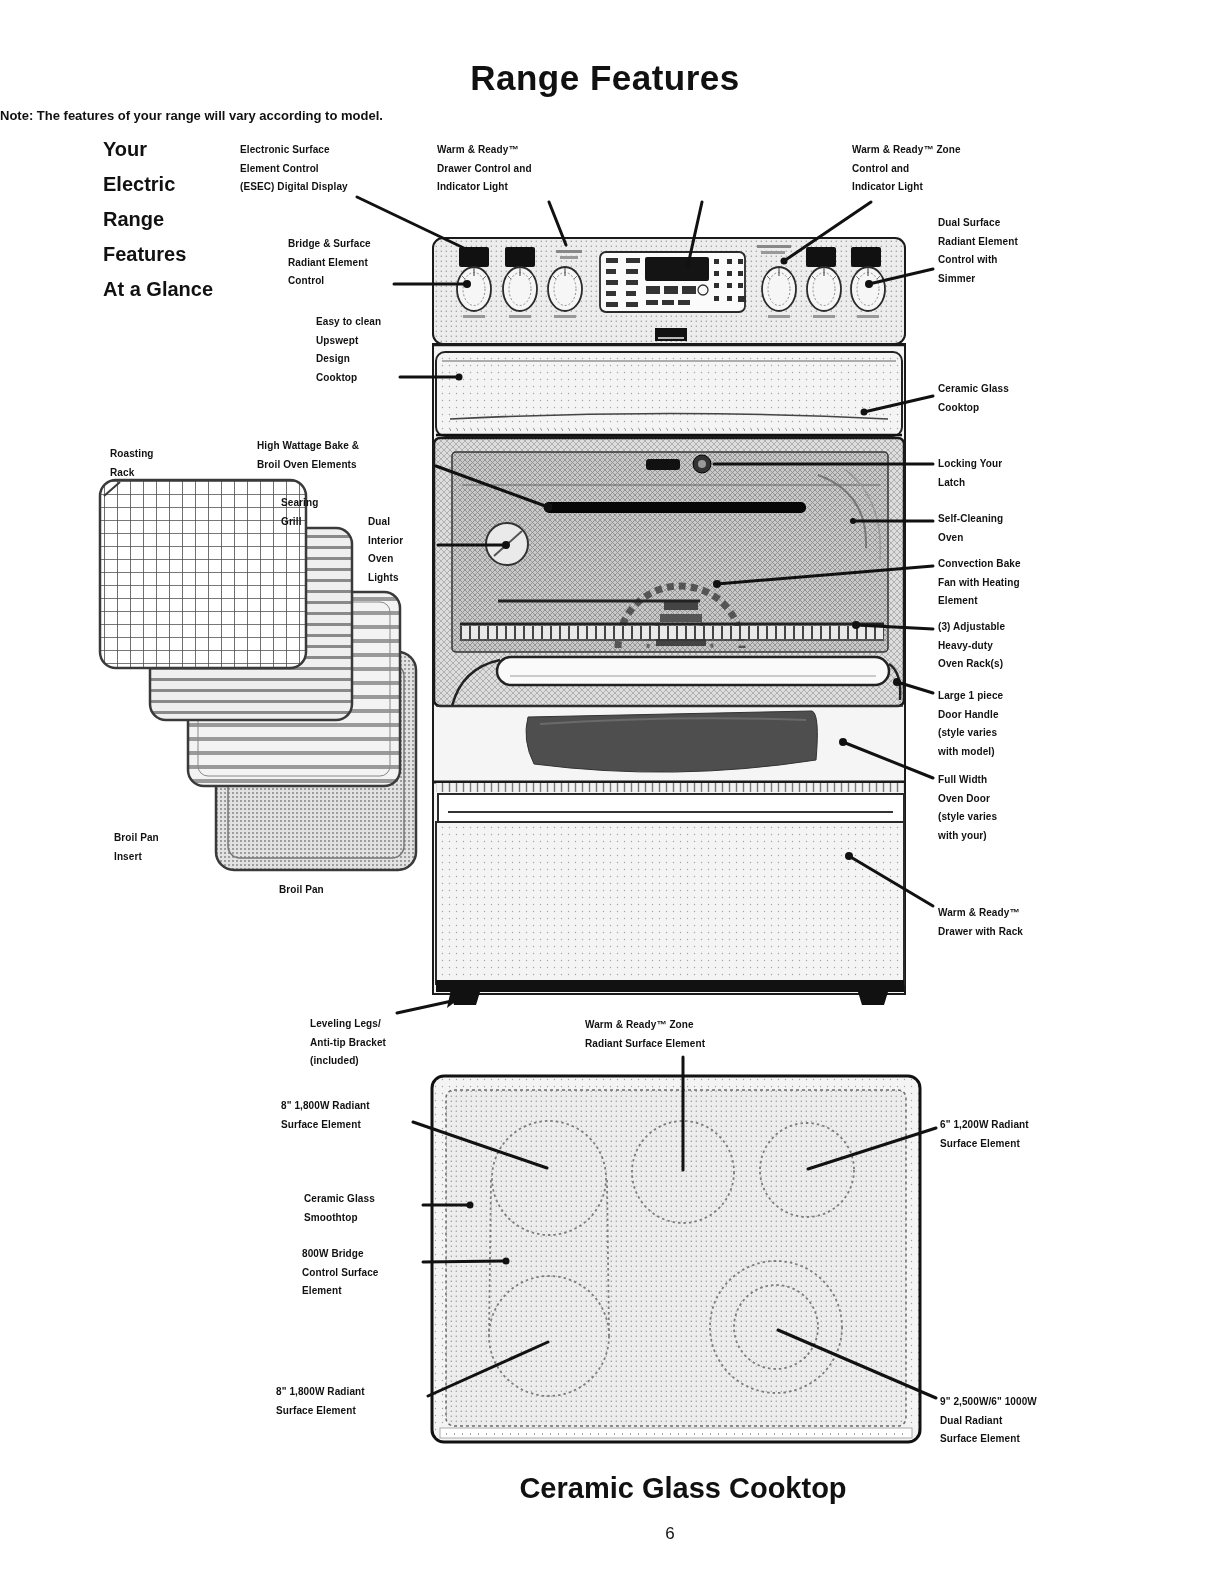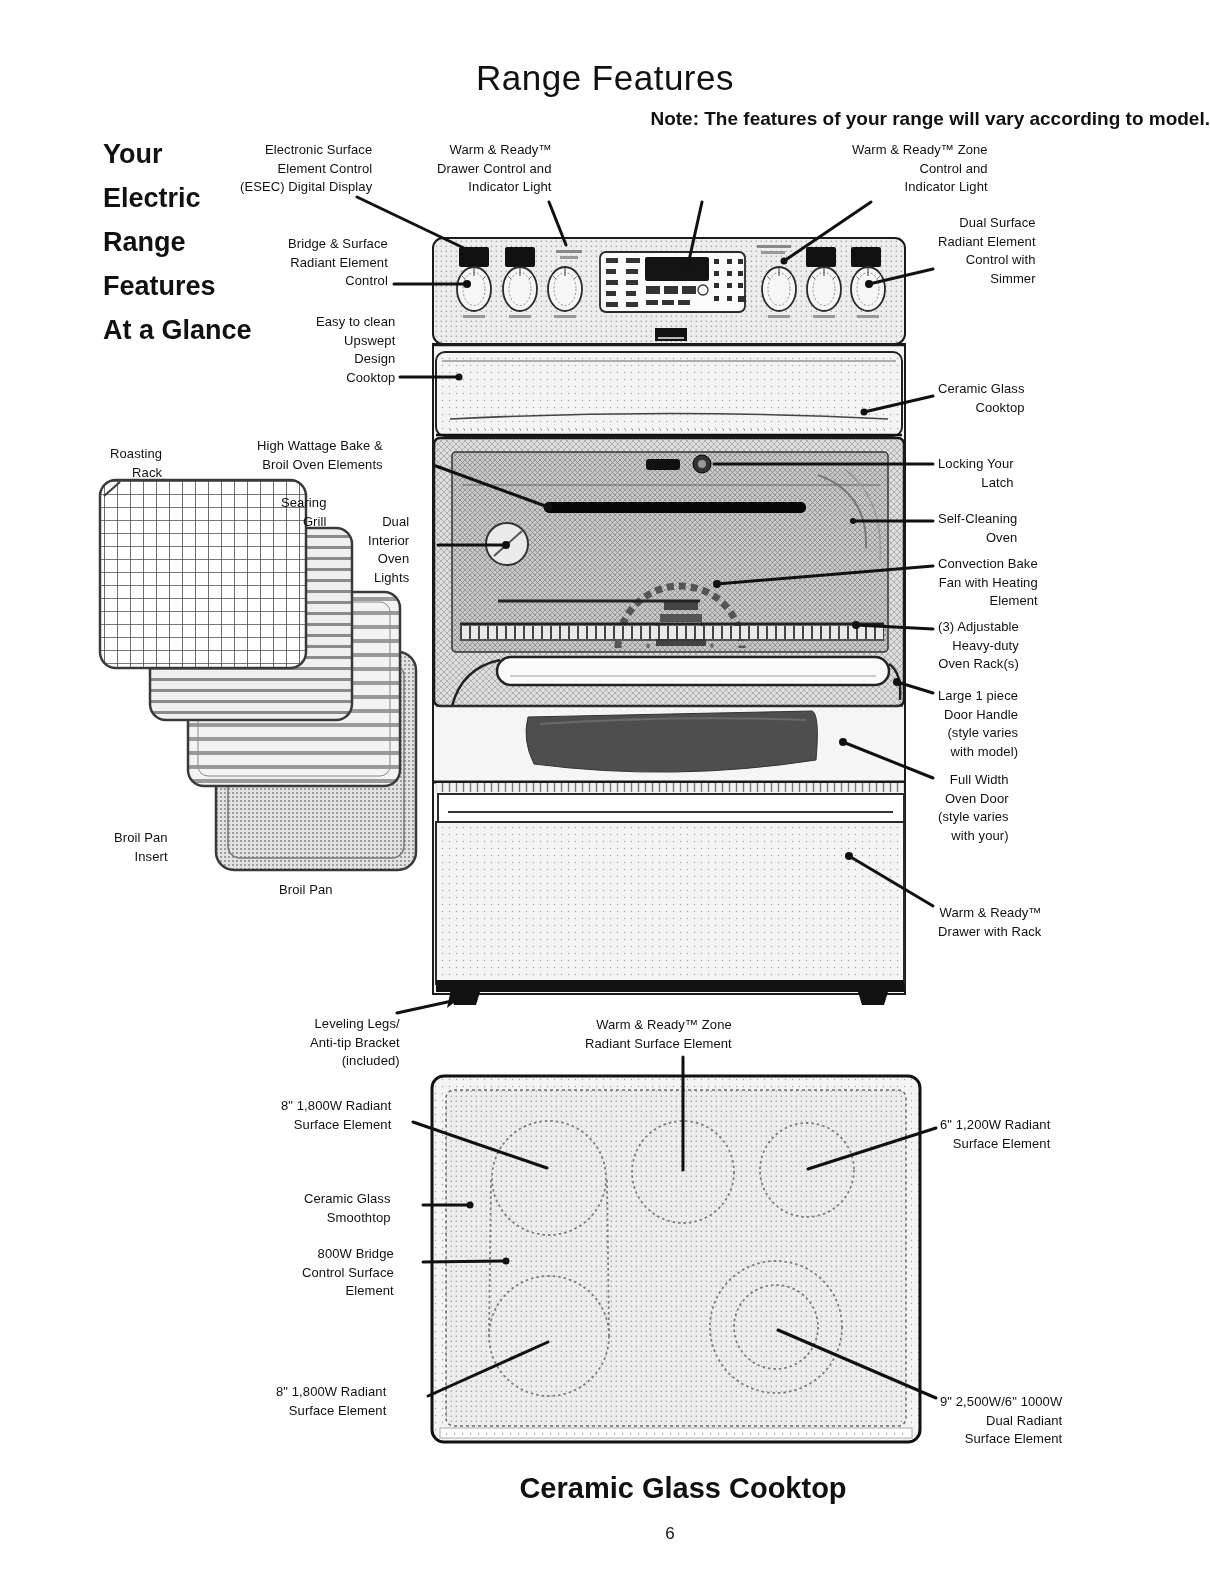--- a/index.html
+++ b/index.html
@@ -1,22 +1,22 @@
 <!DOCTYPE html>
 <html><head>
 <meta charset="utf-8">
 <style>
   html,body{margin:0;padding:0;background:#ffffff;}
   body{width:1210px;height:1572px;position:relative;font-family:"Liberation Sans",sans-serif;color:#111;}
   .stage{position:absolute;left:0;top:0;width:1210px;height:1572px;}
   svg.art{position:absolute;left:0;top:0;}
-  .title{position:absolute;left:0;right:0;top:58px;text-align:center;font-size:35px;font-weight:normal;letter-spacing:.5px;}
-  .note{position:absolute;left:0;right:0;top:108px;text-align:right;font-size:19px;font-weight:bold;}
-  .heading{position:absolute;left:103px;top:132px;font-size:27px;font-weight:bold;line-height:44px;white-space:pre-line;}
-  .co{position:absolute;font-size:13px;font-weight:normal;line-height:18.5px;white-space:pre-line;letter-spacing:.1px;text-align:right;}
+  .title{position:absolute;left:0;right:0;top:58px;text-align:center;font-size:35px;font-weight:bold;letter-spacing:.5px;}
+  .note{position:absolute;left:0;right:0;top:108px;text-align:left;font-size:13px;font-weight:bold;}
+  .heading{position:absolute;left:103px;top:132px;font-size:20px;font-weight:bold;line-height:35px;white-space:pre-line;}
+  .co{position:absolute;font-size:10px;font-weight:bold;line-height:18.5px;white-space:pre-line;letter-spacing:.1px;}
   .bottom-title{position:absolute;left:423px;top:1472px;width:520px;text-align:center;font-size:29px;font-weight:bold;}
   .pagenum{position:absolute;left:640px;top:1524px;width:60px;text-align:center;font-size:17px;}
 </style>
 </head>
 <body>
 
 <div class="stage">
 
 <svg class="art" width="1210" height="1572" viewBox="0 0 1210 1572">
   <defs>

